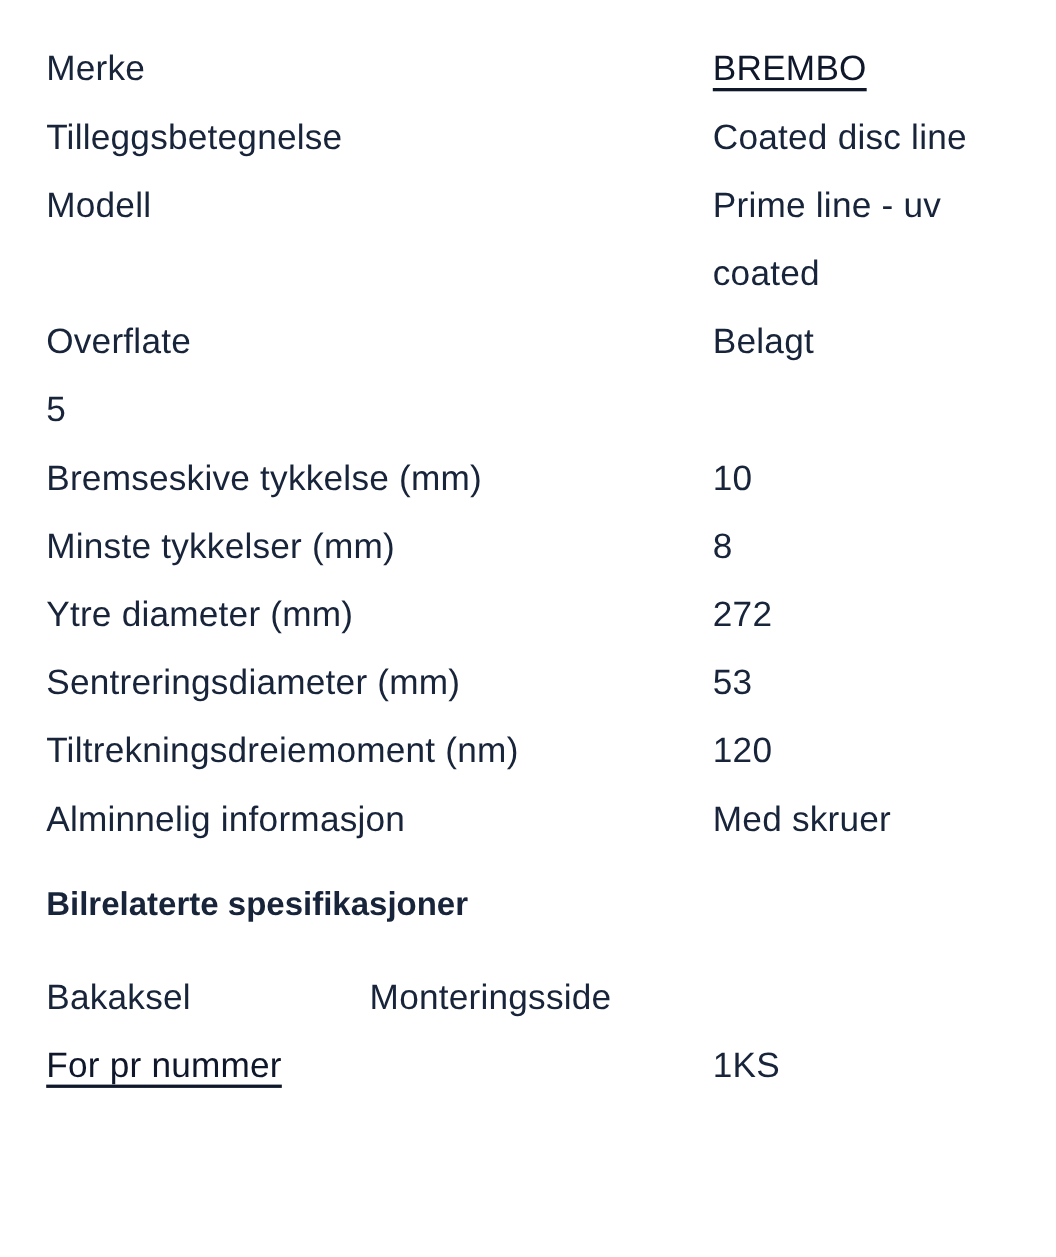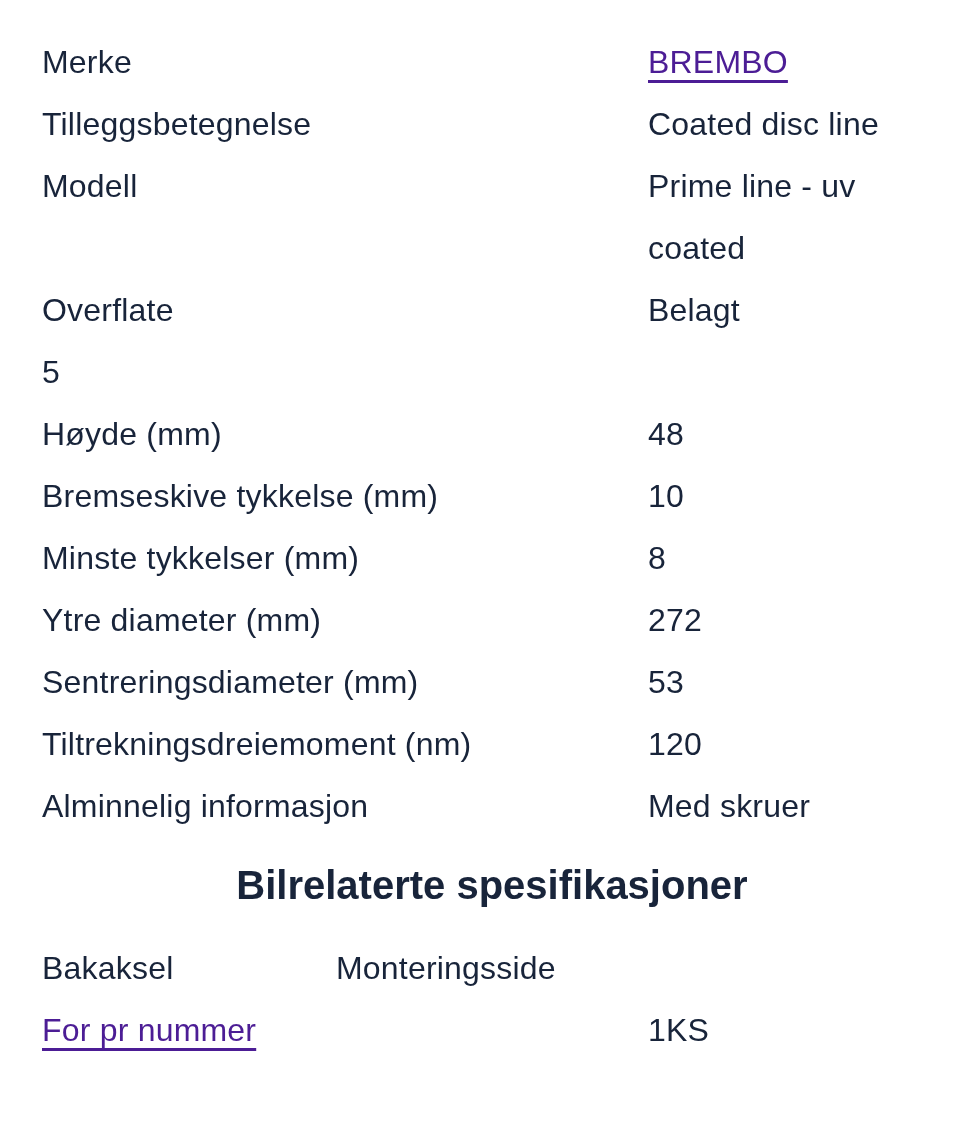--- a/index.html
+++ b/index.html
@@ -35,33 +35,32 @@
     flex: 0 0 606px;
     box-sizing: border-box;
     padding-right: 12px;
   }
   .value-cell {
     flex: 1 1 auto;
     white-space: pre-line;
   }
   .v-bold { font-weight: 400; }
   a.spec-link {
-    color: #4c1d95;
+    color: #0f172a;
     text-decoration: underline;
     text-decoration-thickness: 3px;
     text-underline-offset: 7px;
     cursor: pointer;
   }
   .section-heading {
-    font-size: 40px;
+    font-size: 30px;
     line-height: 62px;
     font-weight: 700;
     margin: 17px 0 21px 0;
     color: #18243a;
-    text-align: center;
   }
 </style>
 </head>
 <body>
 
 <div class="page">
   <div class="spec-rows" id="main-rows">
       <div class="row">
         <div class="cell label-cell"><span>Merke</span></div>
         <div class="cell value-cell"><a class="spec-link" href="#">BREMBO</a></div>
@@ -74,24 +73,20 @@
         <div class="cell label-cell"><span>Modell</span></div>
         <div class="cell value-cell"><span>Prime line - uv
 coated</span></div>
       </div>
       <div class="row">
         <div class="cell label-cell"><span>Overflate</span></div>
         <div class="cell value-cell"><span class="v-bold">Belagt</span></div>
       </div>
       <div class="row">
         <div class="cell value-cell"><span>5</span></div>
-      </div>
-      <div class="row">
-        <div class="cell label-cell"><span>Høyde (mm)</span></div>
-        <div class="cell value-cell"><span>48</span></div>
       </div>
       <div class="row">
         <div class="cell label-cell"><span>Bremseskive tykkelse (mm)</span></div>
         <div class="cell value-cell"><span class="v-bold">10</span></div>
       </div>
       <div class="row">
         <div class="cell label-cell"><span>Minste tykkelser (mm)</span></div>
         <div class="cell value-cell"><span>8</span></div>
       </div>
       <div class="row">

